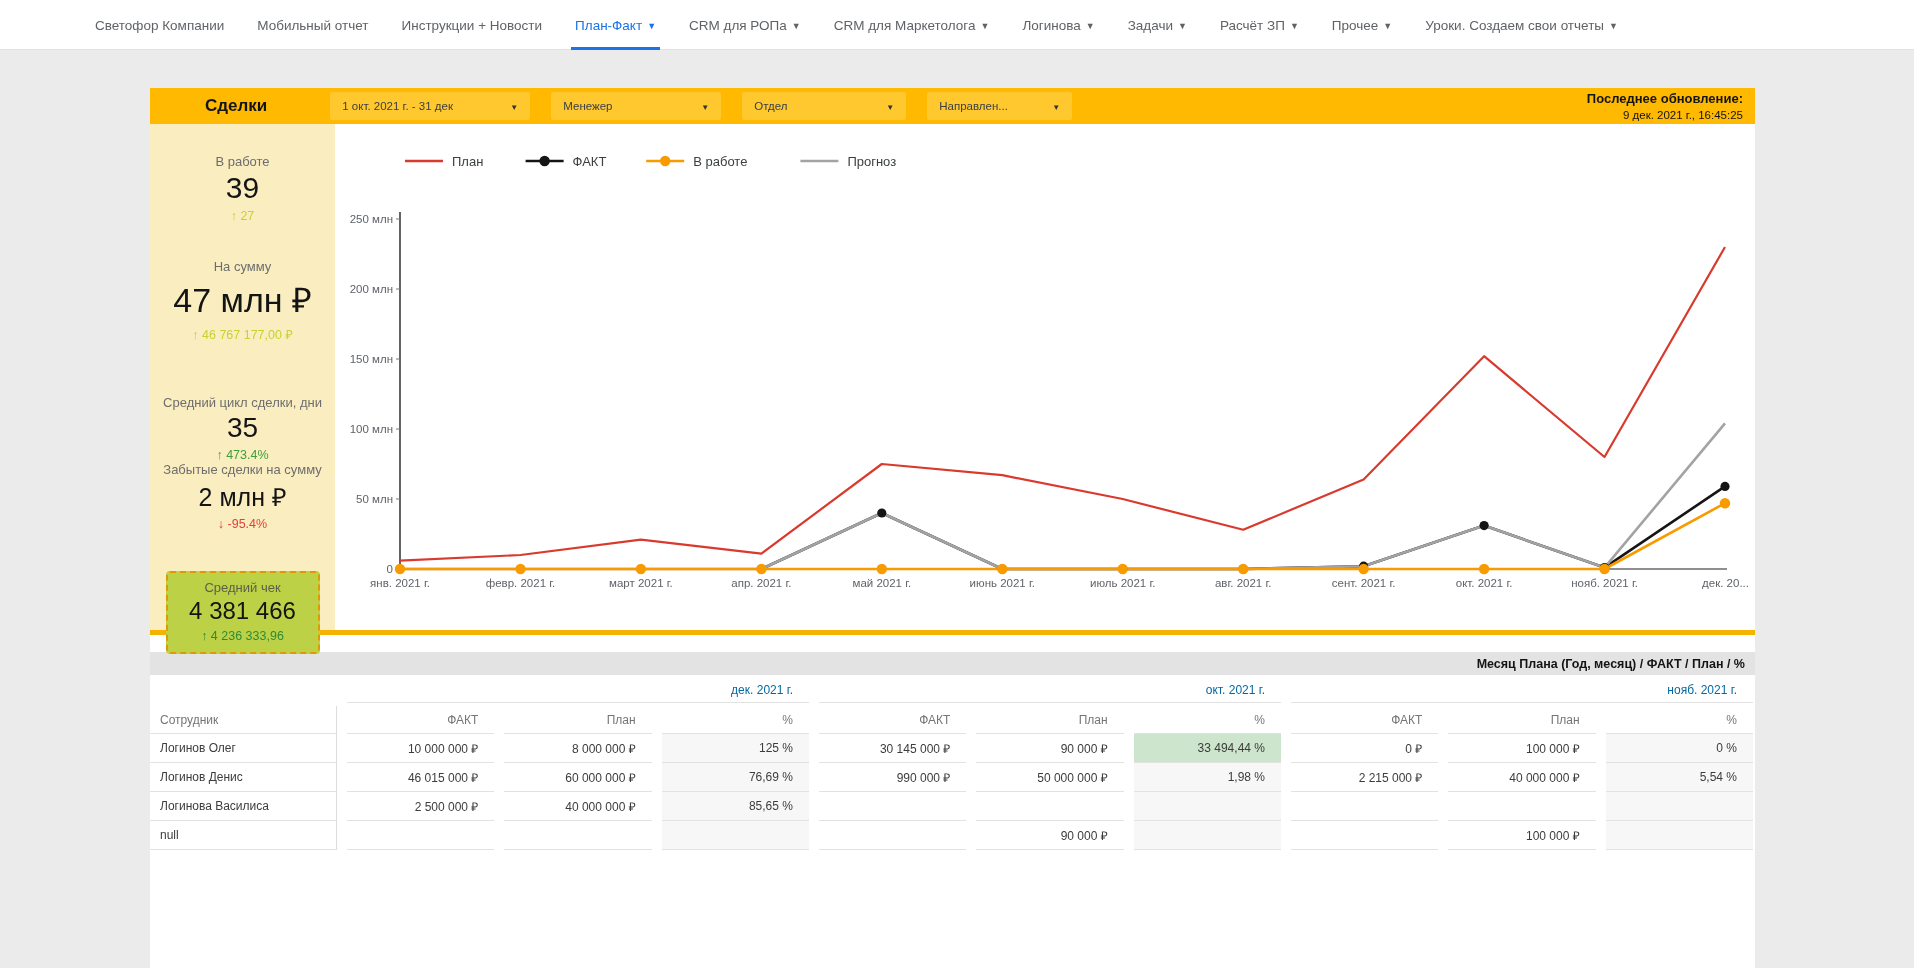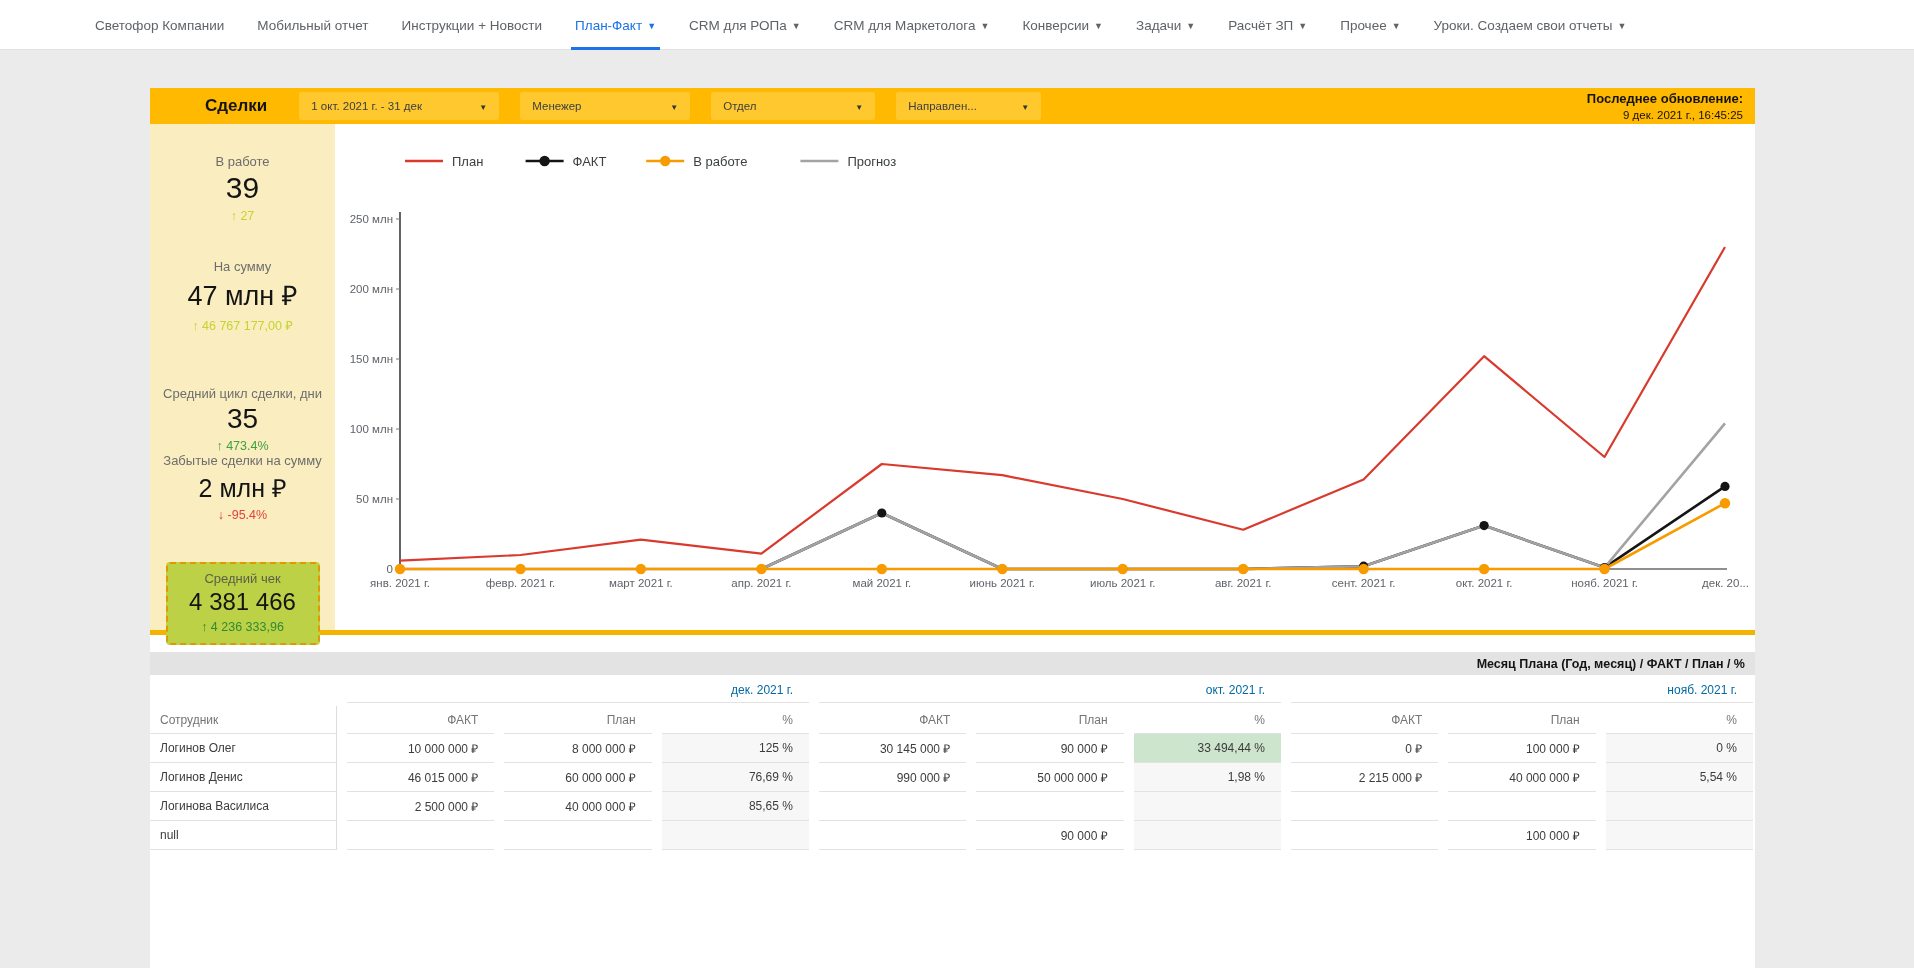--- a/index.html
+++ b/index.html
@@ -9,36 +9,36 @@
   .topnav{position:absolute;top:0;left:0;width:1914px;height:50px;background:#fff;border-bottom:1px solid #e2e2e2;display:flex;padding-left:95px;gap:33px;box-sizing:border-box}
   .nav-item{font-size:13.5px;color:#5f6368;white-space:nowrap;position:relative;height:50px;display:flex;align-items:center;gap:5px;cursor:pointer}
   .nav-item.active{color:#1a73e8}
   .nav-item.active::after{content:"";position:absolute;left:-4px;right:-4px;bottom:0;height:3px;background:#1a73e8}
   .caret{font-size:9px;margin-top:2px}
 
   
   .content{position:absolute;left:150px;top:88px;width:1605px}
   .hdr{height:36px;background:#ffb900;display:flex;align-items:center}
   .hdr-title{font-size:17px;font-weight:bold;color:#141414;margin-left:55px}
-  .chips{display:flex;margin-left:32px;gap:21px}
+  .chips{display:flex;margin-left:63px;gap:21px}
   .chip{background:#ffc82e;height:28px;border-radius:2px;display:flex;align-items:center;justify-content:space-between;padding:0 12px;font-size:11.5px;color:#3c4043;box-sizing:border-box;cursor:pointer}
   .chip .caret{font-size:8px;color:#333}
   .last-upd{margin-left:auto;text-align:right;padding-right:12px;color:#141414}
   .last-upd .l1{font-size:13px;font-weight:bold}
   .last-upd .l2{font-size:11.5px;margin-top:3px}
 
   
   .mid{display:flex;height:506px}
   .sidebar{width:185px;flex:none;background:#faeec1;text-align:center;box-sizing:border-box;padding-top:30px}
   .kpi{margin:0 6px}
   .kpi:nth-of-type(2){margin-top:36px}
   .kpi:nth-of-type(3){margin-top:52px}
   .kpi:nth-of-type(4){}
   .kpi-label{font-size:13px;color:#6d6d6d}
-  .kpi-value{color:#141414;margin-top:2px;font-size:27px}
+  .kpi-value{color:#141414;margin-top:2px;font-size:34px}
   .kpi:nth-of-type(1) .kpi-value{font-size:30px}
   .kpi:nth-of-type(3) .kpi-value{font-size:28px}
   .kpi:nth-of-type(4) .kpi-value{font-size:25px}
   .kpi-delta{font-size:12.5px;margin-top:4px}
   .lime{color:#c4d32f}.green{color:#3da03a}.red{color:#e0433a}
   .chek-box{margin:40px auto 0;width:150px;background:#bdd147;border:2px dashed #e09a00;border-radius:4px;padding:7px 0 9px}
   .chek-box .kpi-label{color:#5c5f49}
   .chek-box .kpi-value{font-size:24px}
   .chek-box .kpi-delta{color:#2e8b33}
   .chart-wrap{flex:1;background:#fff;position:relative}
@@ -82,21 +82,21 @@
       </div>
       <div class="nav-item">
         <span>CRM для РОПа</span>
         <span class="caret">▼</span>
       </div>
       <div class="nav-item">
         <span>CRM для Маркетолога</span>
         <span class="caret">▼</span>
       </div>
       <div class="nav-item">
-        <span>Конверсии</span>
+        <span>Логинова</span>
         <span class="caret">▼</span>
       </div>
       <div class="nav-item">
         <span>Задачи</span>
         <span class="caret">▼</span>
       </div>
       <div class="nav-item">
         <span>Расчёт ЗП</span>
         <span class="caret">▼</span>
       </div>

